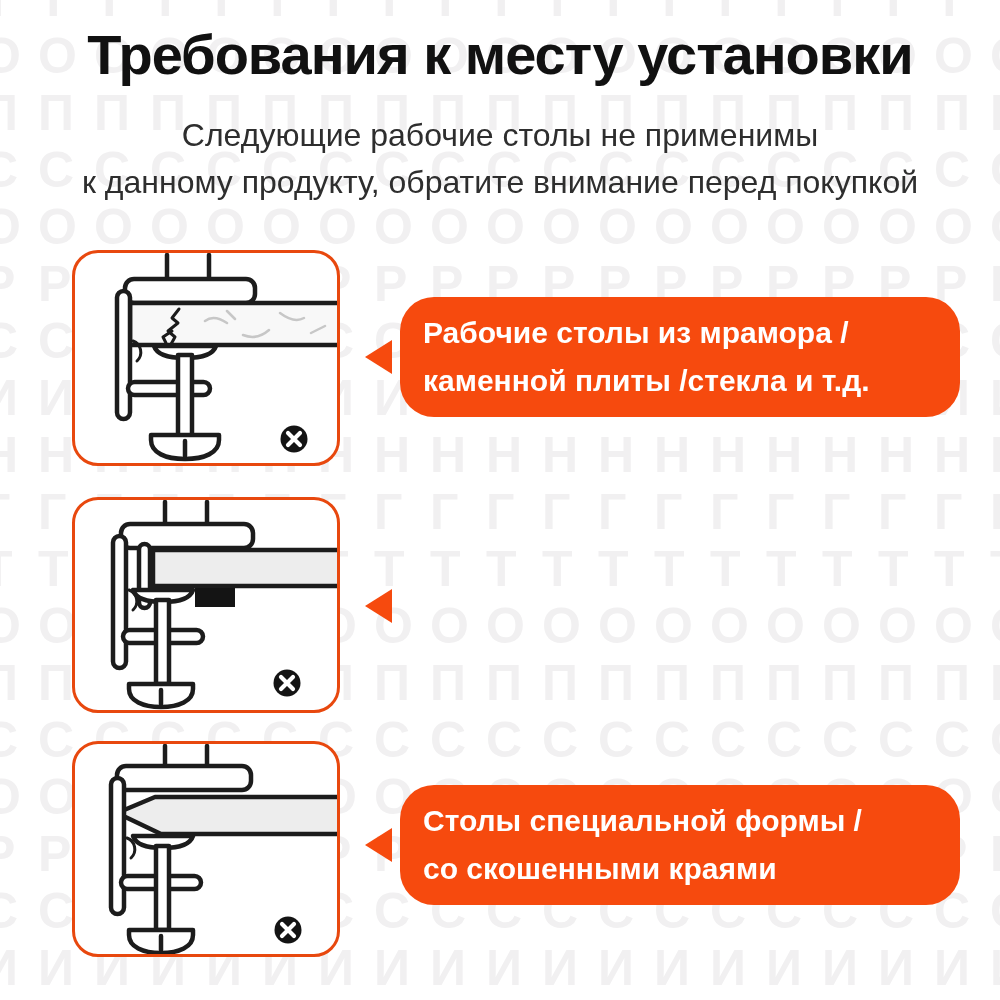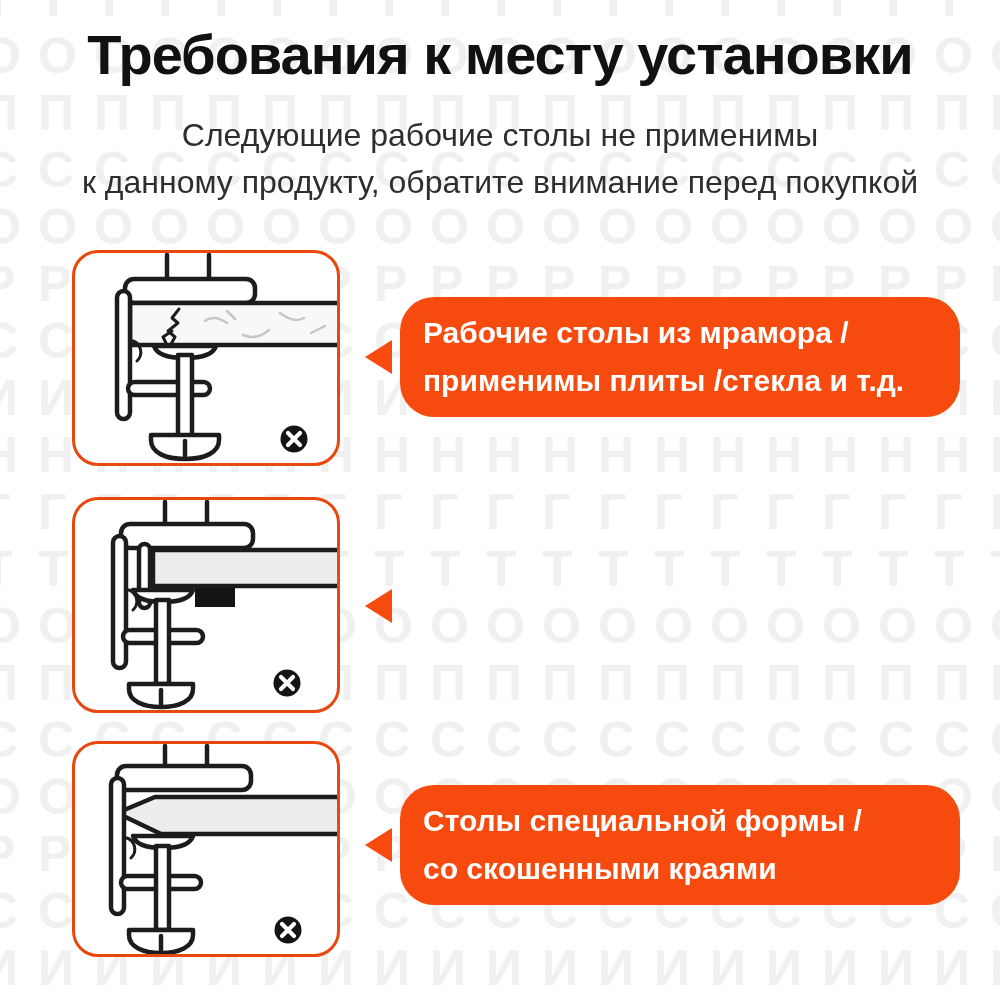--- a/index.html
+++ b/index.html
@@ -433,21 +433,21 @@
       <path class="ln" d="M110 188 V203"></path>
       <g>
         <circle class="badge" cx="219" cy="186" r="13.5"></circle>
         <path class="xline" d="M213 180 L225 192 M225 180 L213 192"></path>
       </g>
     </svg>
   </div>
   <div class="arrow ar1"></div>
   <div class="callout co1">
     <p>Рабочие столы из мрамора /
-применимы плиты /стекла и т.д.</p>
+каменной плиты /стекла и т.д.</p>
   </div>
 
   <div class="figure-box fb2">
     <svg width="262" height="210" viewBox="0 0 262 210">
       <path class="ln" d="M90 2 V24 M132 2 V24"></path>
       <rect class="ln fw" x="46" y="24" width="132" height="24" rx="9"></rect>
       <rect class="ln fg" x="78" y="50" width="189" height="36"></rect>
       <rect class="badge" x="120" y="88" width="40" height="19"></rect>
       <rect class="ln fw" x="38" y="36" width="13" height="132" rx="6.5"></rect>
       <rect class="ln fw" x="64" y="44" width="11" height="64" rx="5.5"></rect>

